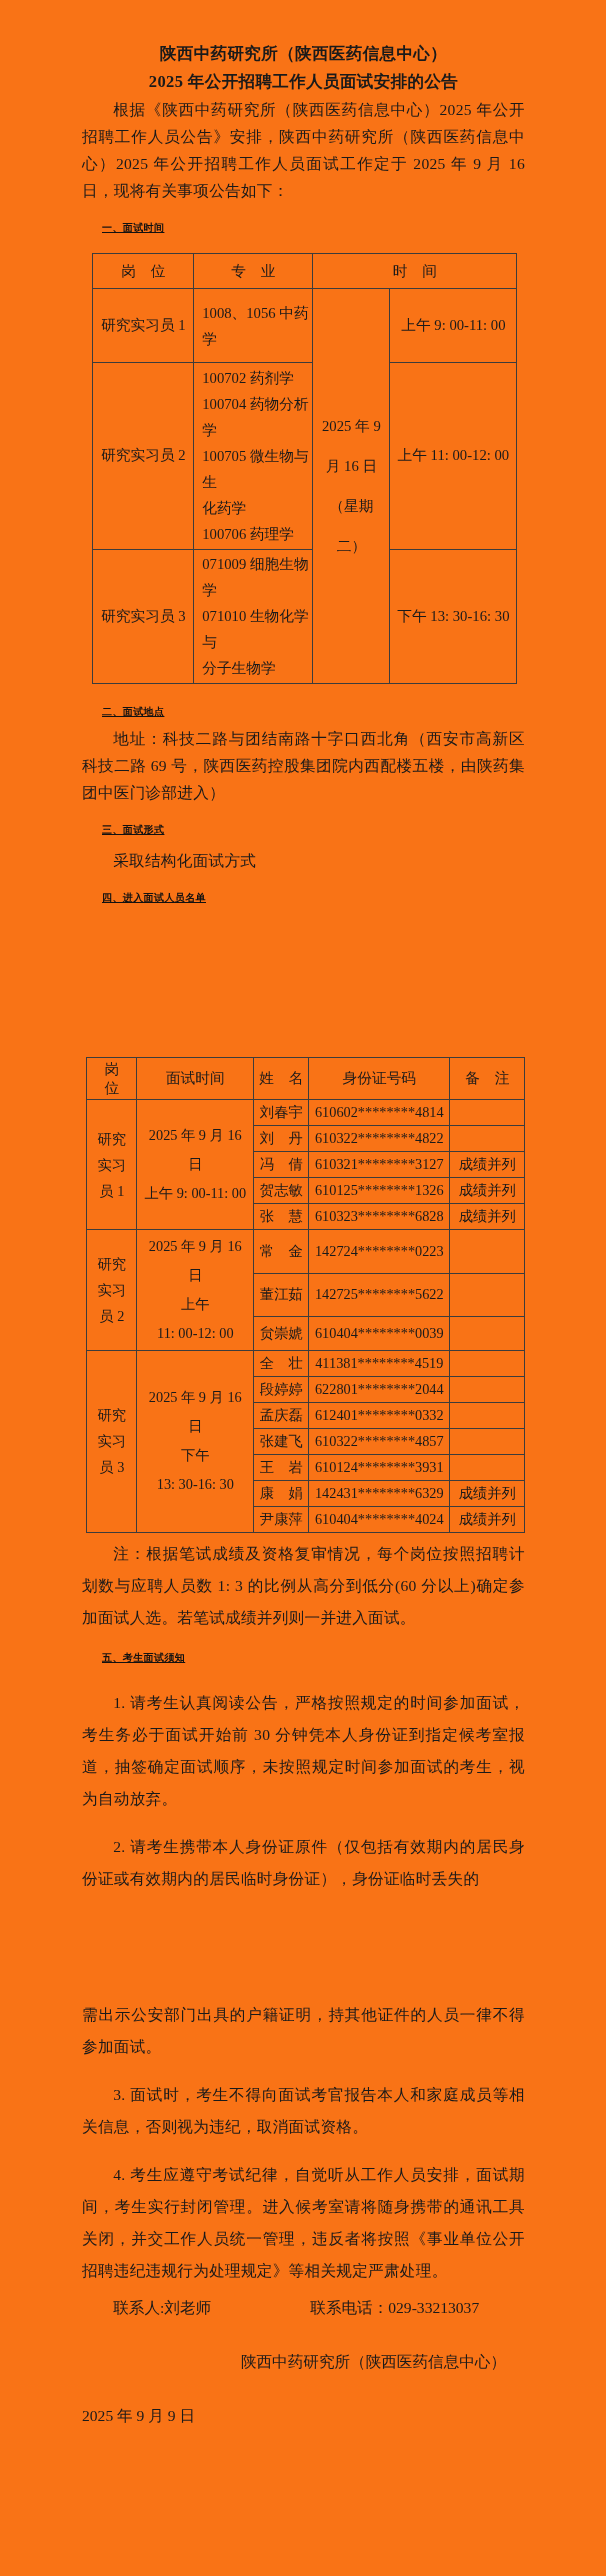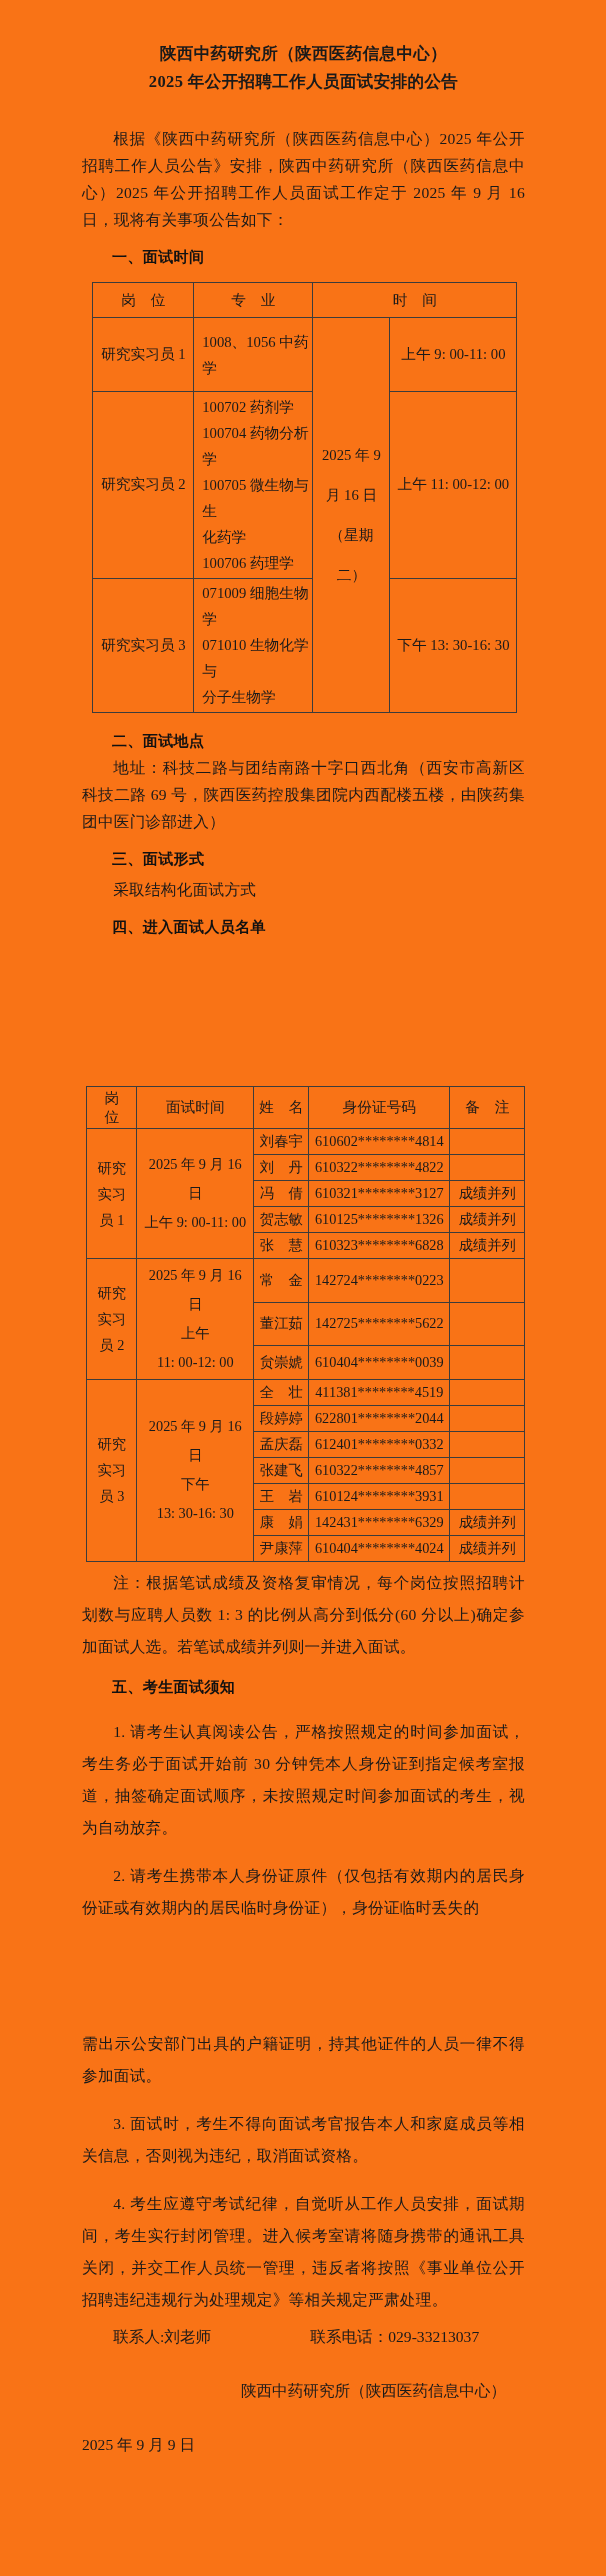--- a/index.html
+++ b/index.html
@@ -9,25 +9,25 @@
     margin:0 auto;
     background:#f97316;
     color:#1a1a1a;
     font-family:"Liberation Serif","DejaVu Serif",serif;
     box-sizing:border-box;
     padding:40px 82px 0 82px;
     overflow:hidden;
   }
   .title{font-size:16.5px;font-weight:700;text-align:center;line-height:28px;letter-spacing:0.4px;}
   .para{font-size:15.6px;line-height:27px;text-align:justify;text-indent:2em;margin:0;letter-spacing:0.3px;}
-  .intro{margin-top:29px;}
+  .intro{margin-top:0;}
   .heading{
     font-family:"Liberation Sans","DejaVu Sans",sans-serif;
-    font-size:15px;font-weight:700;color:#111;
-    text-indent:2em;line-height:26px;margin-top:11.3px;letter-spacing:0.4px;
+    font-size:10px;font-weight:700;color:#111;
+    text-indent:2em;line-height:26px;margin-top:11.3px;letter-spacing:0.4px;text-decoration:underline;
   }
   .plain-line{font-size:15.6px;line-height:27px;text-indent:2em;margin-top:3.5px;letter-spacing:0.3px;}
   
   .lh2{line-height:32px;}
   .noindent{text-indent:0;}
   table{border-collapse:collapse;table-layout:fixed;}
   th,td{
     border:0.9px solid #3c3c3c;
     font-weight:400;text-align:center;vertical-align:middle;
     font-size:14.7px;padding:1.7px 3.5px;box-sizing:border-box;color:#1a1a1a;

